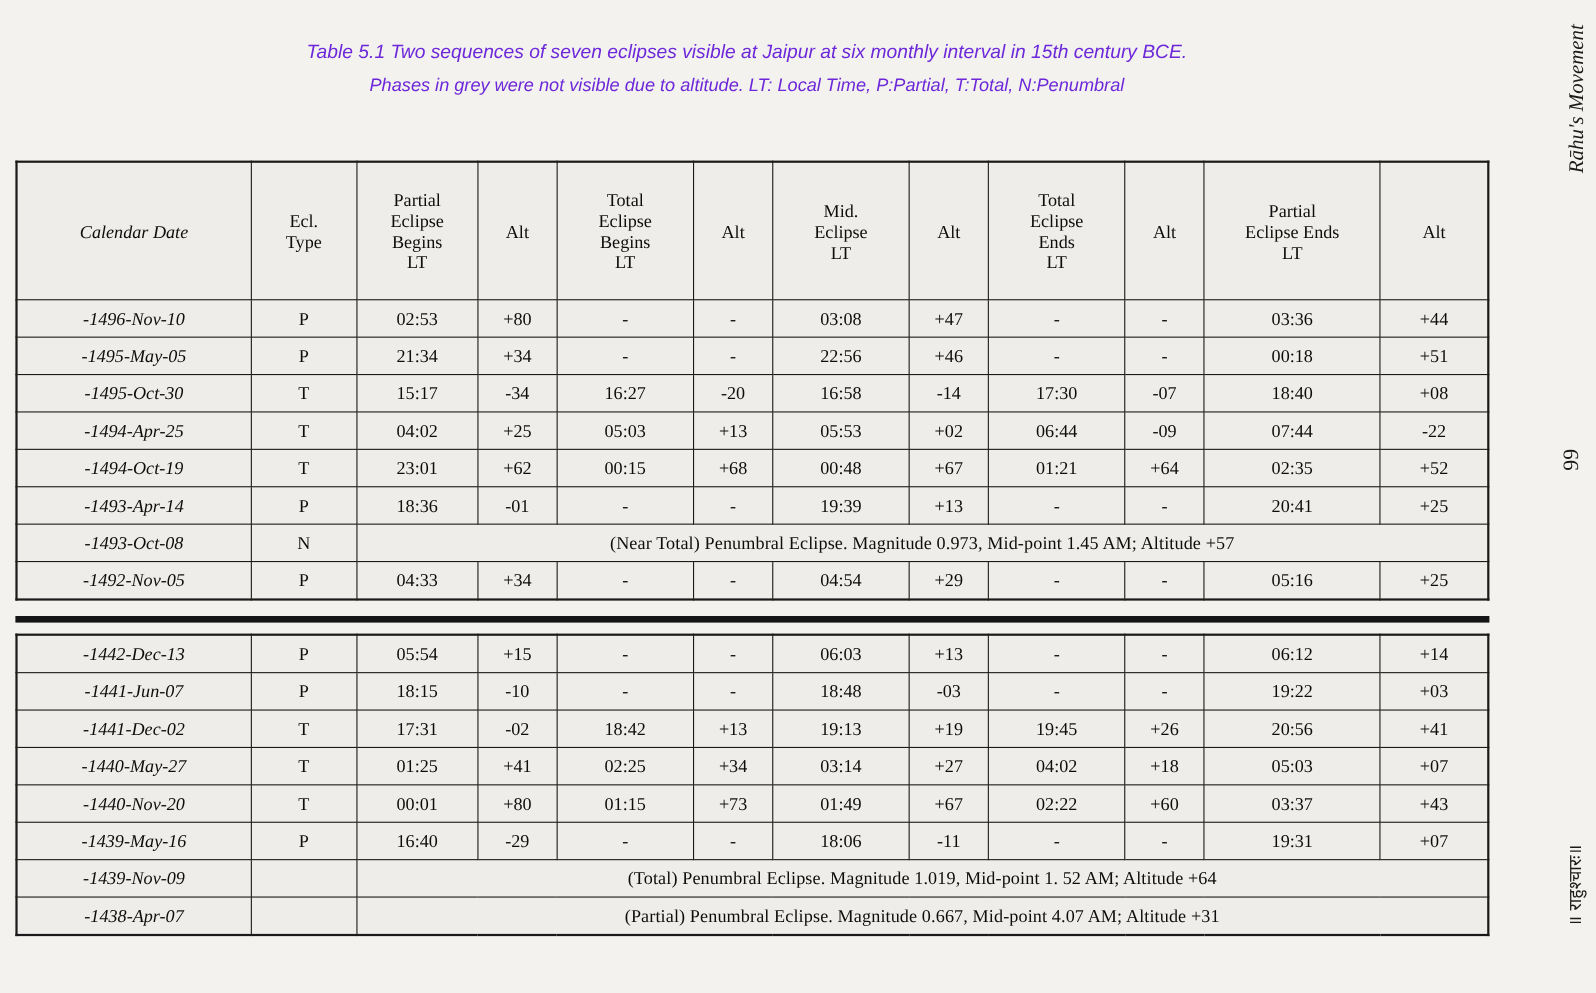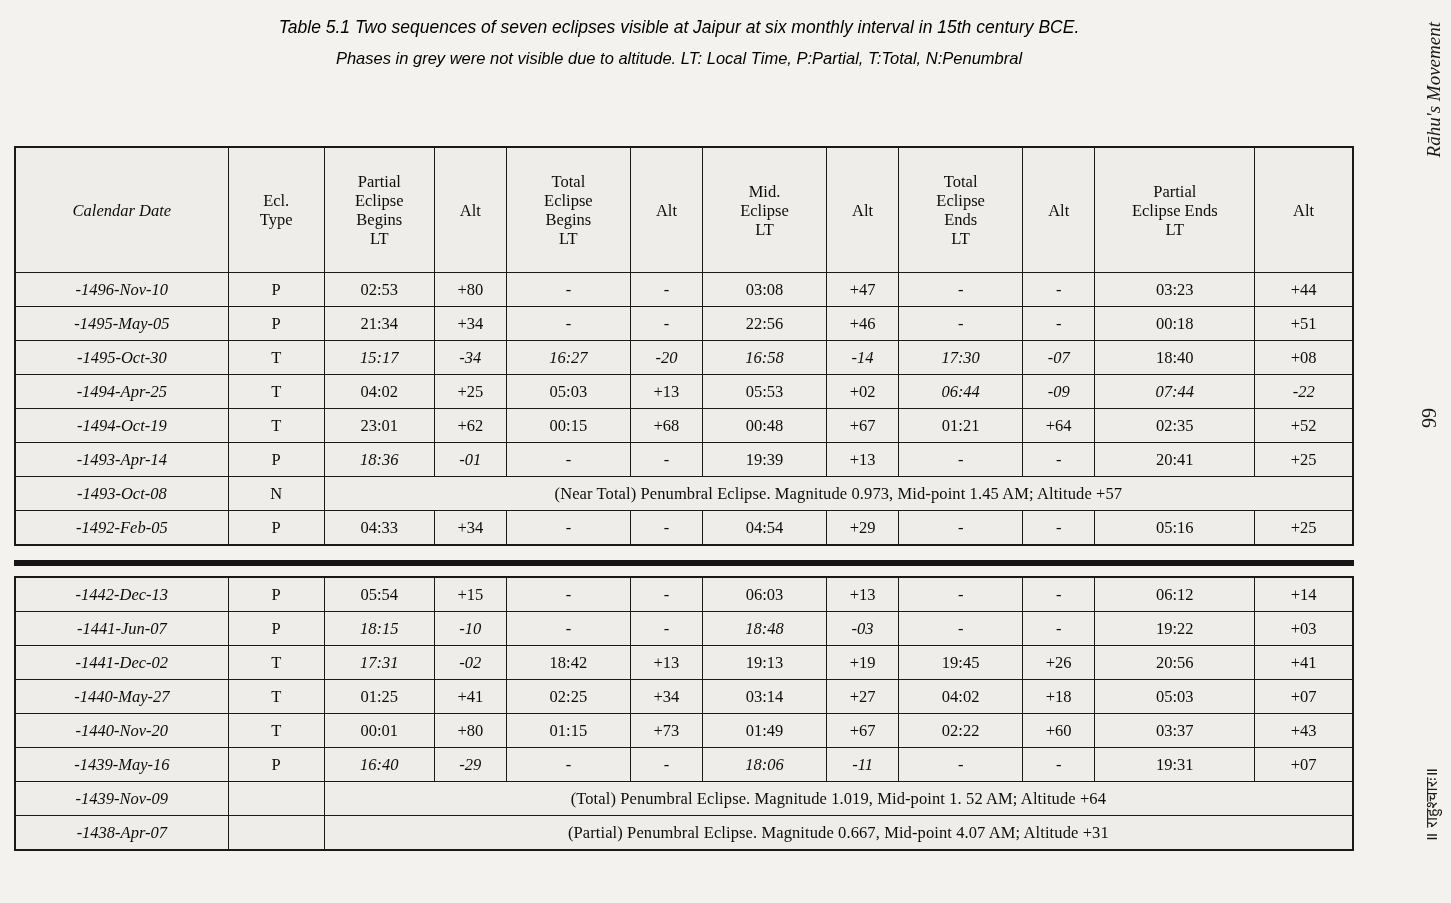--- a/index.html
+++ b/index.html
@@ -20,28 +20,28 @@
   #page {
     position: absolute;
     inset: 0;
     background: #f3f2ee;
   }
 
   
   .caption-block {
     position: absolute;
     left: 14px;
-    top: 12px;
+    top: 32px;
     width: 1330px;
     text-align: center;
     font-family: "Liberation Sans", "DejaVu Sans", sans-serif;
     font-style: italic;
     font-size: 17.5px;
     line-height: 31px;
-    color: #000000;
+    color: #6d28d9;
   }
   .caption-line2 { font-size: 16.5px; }
 
   .after-credit {
     position: absolute;
     right: 118px;
     top: 98px;
     font-family: "Liberation Sans", "DejaVu Sans", sans-serif;
     font-style: italic;
     font-size: 16.5px;
@@ -79,21 +79,21 @@
   table.eclipse td {
     height: 33px;
     line-height: 18px;
   }
   td.date-cell, th.date-cell {
     text-align: left;
     padding-left: 14px;
     font-style: italic;
   }
   
-  .notvis { font-style: italic; }
+  .notvis { }
   .merged-note {
     font-size: 16.5px;
     letter-spacing: 0.1px;
     margin-left: 11px;
   }
 
   
   #mid-rule {
     position: absolute;
     left: 14px;
@@ -184,21 +184,21 @@
             <td class="date-cell">-1496-Nov-10</td>
             <td>P</td>
             <td>02:53</td>
             <td>+80</td>
             <td>-</td>
             <td>-</td>
             <td>03:08</td>
             <td>+47</td>
             <td>-</td>
             <td>-</td>
-            <td>03:23</td>
+            <td>03:36</td>
             <td>+44</td>
           </tr>
           <tr>
             <td class="date-cell">-1495-May-05</td>
             <td>P</td>
             <td>21:34</td>
             <td>+34</td>
             <td>-</td>
             <td>-</td>
             <td>22:56</td>
@@ -263,21 +263,21 @@
             <td>-</td>
             <td>20:41</td>
             <td>+25</td>
           </tr>
           <tr>
             <td class="date-cell">-1493-Oct-08</td>
             <td>N</td>
             <td colspan="10" class="merged-note">(Near Total) Penumbral Eclipse. Magnitude 0.973, Mid-point 1.45 AM; Altitude +57</td>
           </tr>
           <tr>
-            <td class="date-cell">-1492-Feb-05</td>
+            <td class="date-cell">-1492-Nov-05</td>
             <td>P</td>
             <td>04:33</td>
             <td>+34</td>
             <td>-</td>
             <td>-</td>
             <td>04:54</td>
             <td>+29</td>
             <td>-</td>
             <td>-</td>
             <td>05:16</td>

